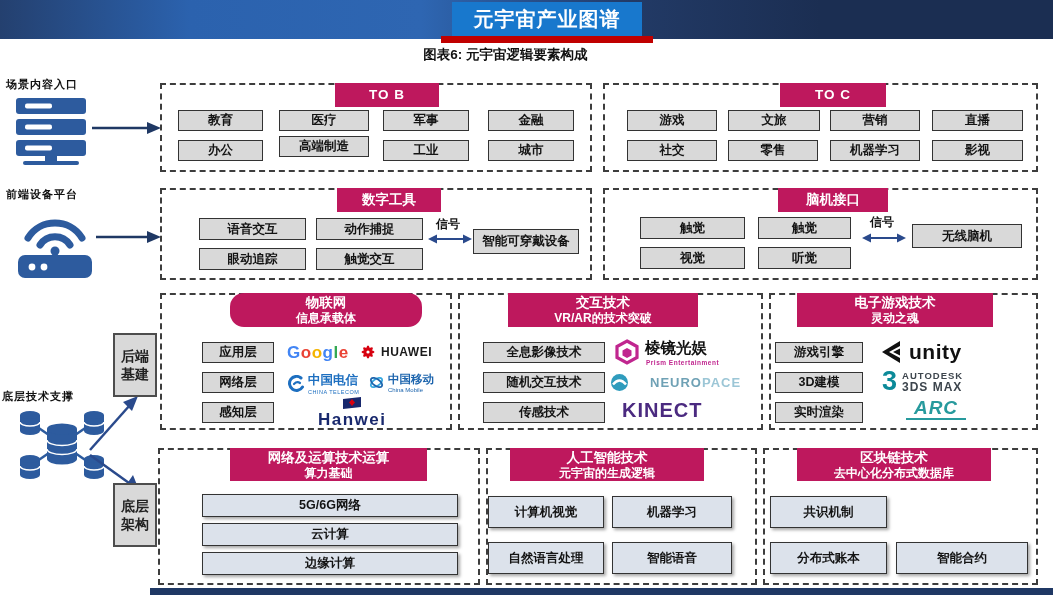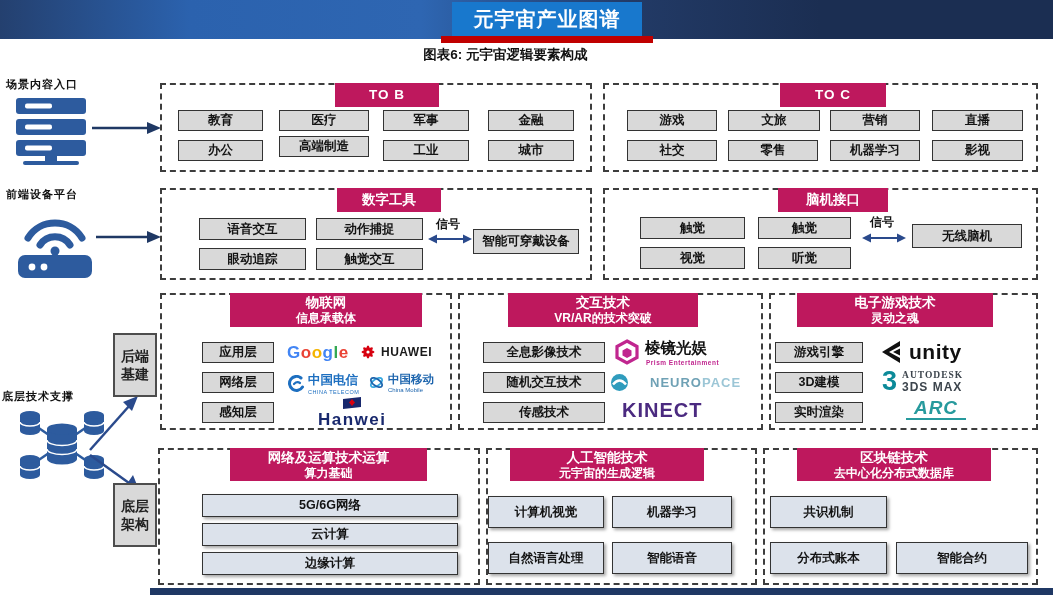--- a/index.html
+++ b/index.html
@@ -38,21 +38,21 @@
   .cten{font-size:5.5px;color:#1d6fc0;letter-spacing:.5px;}
   .cmtext{font-size:11.5px;font-weight:bold;color:#1c64ad;margin-left:3px;}
   .cmen{font-size:6px;color:#1c64ad;}
   .hanwei{font-size:17px;font-weight:bold;color:#18286d;letter-spacing:1.5px;}
   .prismcn{font-size:15.5px;font-weight:bold;color:#111;margin-left:5px;}
   .prismen{font-size:6.5px;color:#c0268f;font-weight:bold;letter-spacing:.5px;}
   .neuro{font-size:13px;font-weight:bold;letter-spacing:1px;margin-left:21px;}
   .kinect{font-size:20px;font-weight:bold;color:#4b2a80;letter-spacing:1px;}
   .unitytext{font-size:21px;font-weight:bold;color:#111;letter-spacing:.5px;margin-left:5px;}
   .ad3{font-size:27px;font-weight:bold;color:#0c8a99;line-height:27px;}
-  .adbrand{font-size:9.5px;font-weight:bold;color:#3d454d;letter-spacing:1px;line-height:11px;font-family:Liberation Serif, serif;}
+  .adbrand{font-size:9.5px;font-weight:bold;color:#3d454d;letter-spacing:1px;line-height:11px;}
   .adprod{font-size:12px;font-weight:bold;color:#3d454d;letter-spacing:1px;line-height:13px;}
   .arc{font-size:19px;font-weight:bold;font-style:italic;color:#279a9d;letter-spacing:1px;line-height:18px;}
   .arcline{width:60px;height:2px;background:#279a9d;margin-top:1px;}
   .col{display:flex;flex-direction:column;justify-content:center;}
 </style>
 </head>
 <body>
 
 <div id="canvas">
 
@@ -197,21 +197,21 @@
   <div class="abs ibox" style="left:758px;top:247px;width:93px;height:22px;">听觉</div>
   <div class="abs signal" style="left:870px;top:214px;">信号</div>
   <svg class="abs" style="left:862px;top:231px;" width="44" height="14" viewBox="0 0 44 14">
     <line x1="7" y1="7" x2="37" y2="7" stroke="#2a4a8c" stroke-width="2"></line>
     <polygon points="0,7 9,2.5 9,11.5" fill="#2a4a8c"></polygon>
     <polygon points="44,7 35,2.5 35,11.5" fill="#2a4a8c"></polygon>
   </svg>
   <div class="abs ibox" style="left:912px;top:224px;width:110px;height:24px;">无线脑机</div>
 
   <div class="abs panel" style="left:160px;top:293px;width:292px;height:137px;"></div>
-  <div class="abs phead" style="left:230px;top:293px;width:192px;height:34px;">
+  <div class="abs phead" style="left:230px;top:293px;width:192px;height:34px;border-radius:14px;">
     <span class="t1">物联网</span>
     <span class="t2">信息承载体</span>
   </div>
   <div class="abs ibox" style="left:202px;top:342px;width:72px;height:21px;">应用层</div>
   <div class="abs ibox" style="left:202px;top:372px;width:72px;height:21px;">网络层</div>
   <div class="abs ibox" style="left:202px;top:402px;width:72px;height:21px;">感知层</div>
   <div class="abs logo google" style="left:287px;top:343px;">
     <span style="color:#4285F4">G</span>
       <span style="color:#EA4335">o</span>
       <span style="color:#F4B400">o</span>

